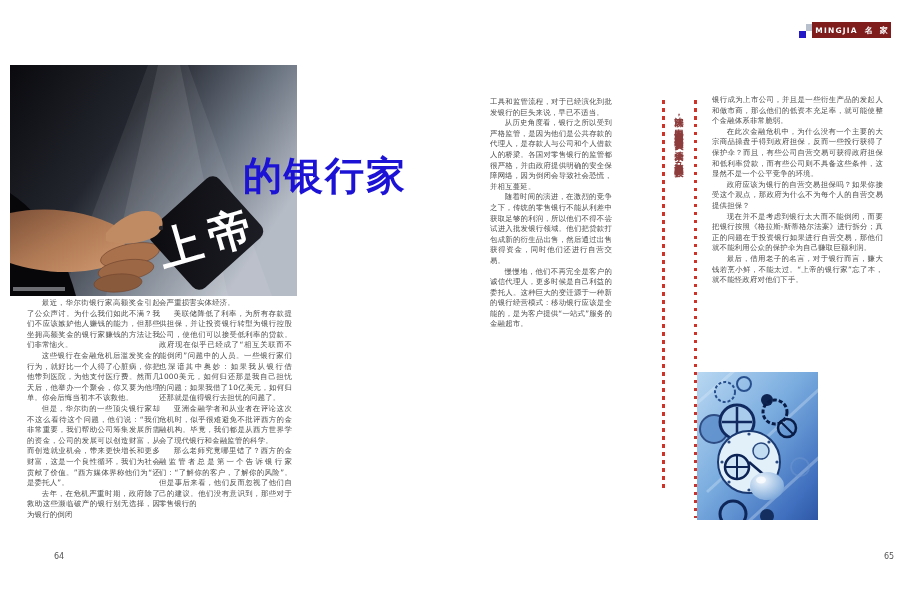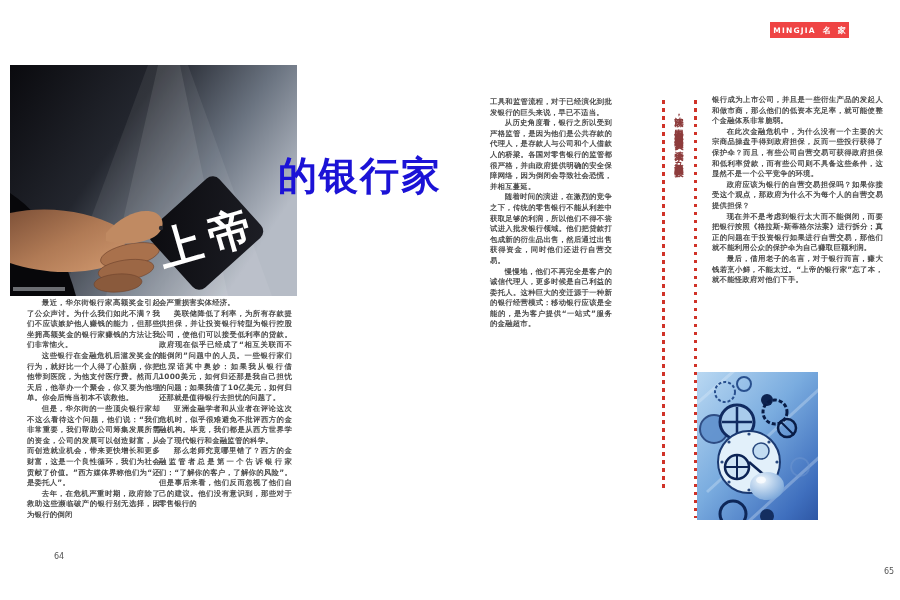--- a/index.html
+++ b/index.html
@@ -1,36 +1,36 @@
 <!DOCTYPE html>
 <html><head>
 <meta charset="utf-8">
 <style>
   html,body{margin:0;padding:0;background:#ffffff;}
   #spread{position:relative;width:900px;height:600px;background:#ffffff;overflow:hidden;
           font-family:"DejaVu Sans","Liberation Sans",sans-serif;}
 
   
-  .banner{position:absolute;left:770px;top:22px;width:79px;height:16px;background:#ef4444;
+  .banner{position:absolute;left:812px;top:22px;width:79px;height:16px;background:#7f1d1d;
           color:#ffffff;display:flex;align-items:center;justify-content:center;
           font-size:7.5px;font-weight:bold;letter-spacing:1.2px;}
   .banner .cn{margin-left:7px;letter-spacing:0;font-size:8px;}
   .sq{position:absolute;}
   .sq1{left:799px;top:31px;width:7px;height:7px;background:#2319c6;}
   .sq2{left:806px;top:24px;width:7px;height:7px;background:#b9c0cd;}
   .sq3{left:812px;top:28px;width:8px;height:8px;background:#2319c6;}
 
   
   .photo{position:absolute;left:10px;top:65px;width:287px;height:231px;}
   .title-overlay{position:absolute;left:243px;top:156px;width:200px;
-          font-size:39px;font-weight:bold;color:#1b12d6;letter-spacing:2px;z-index:5;line-height:1;margin-left:35px;}
+          font-size:39px;font-weight:bold;color:#1b12d6;letter-spacing:2px;z-index:5;line-height:1;}
 
   
   .col{position:absolute;font-size:7.4px;line-height:10.6px;color:#4d4d4d;
-       text-align:justify;letter-spacing:0.2px;font-weight:bold;}
+       text-align:justify;letter-spacing:0.2px;}
   .col p{margin:0;text-indent:2em;}
   .col p.cont{text-indent:0;}
   .c-l1{left:27px;top:298px;width:133px;}
   .c-l2{left:159px;top:298px;width:133px;}
   .c-r1{left:490px;top:97px;width:122px;}
   .c-r2{left:712px;top:95px;width:171px;}
 
   
   .vrule{position:absolute;width:3px;
          background:repeating-linear-gradient(to bottom,#d03228 0 3.5px,transparent 3.5px 8px);}
@@ -39,21 +39,21 @@
   .vtext{position:absolute;left:665px;top:110px;height:392px;width:28px;
          writing-mode:vertical-rl;text-orientation:upright;
          font-size:9px;font-weight:bold;color:#8e3d3d;letter-spacing:0.6px;line-height:28px;}
 
   
   .watch{position:absolute;left:697px;top:372px;width:121px;height:148px;}
 
   
   .pagenum{position:absolute;font-size:8px;color:#555555;padding-left:27px;}
   .pn-left{left:27px;top:552px;}
-  .pn-right{left:857px;top:552px;margin-top:15px;}
+  .pn-right{left:857px;top:552px;}
 
   .credit{position:absolute;left:13px;top:287px;width:52px;height:4px;
           background:#cfd3da;opacity:0.5;z-index:4;}
 </style>
 </head>
 <body>
 
 <div id="spread">
 
   <div class="sq sq1"></div>

